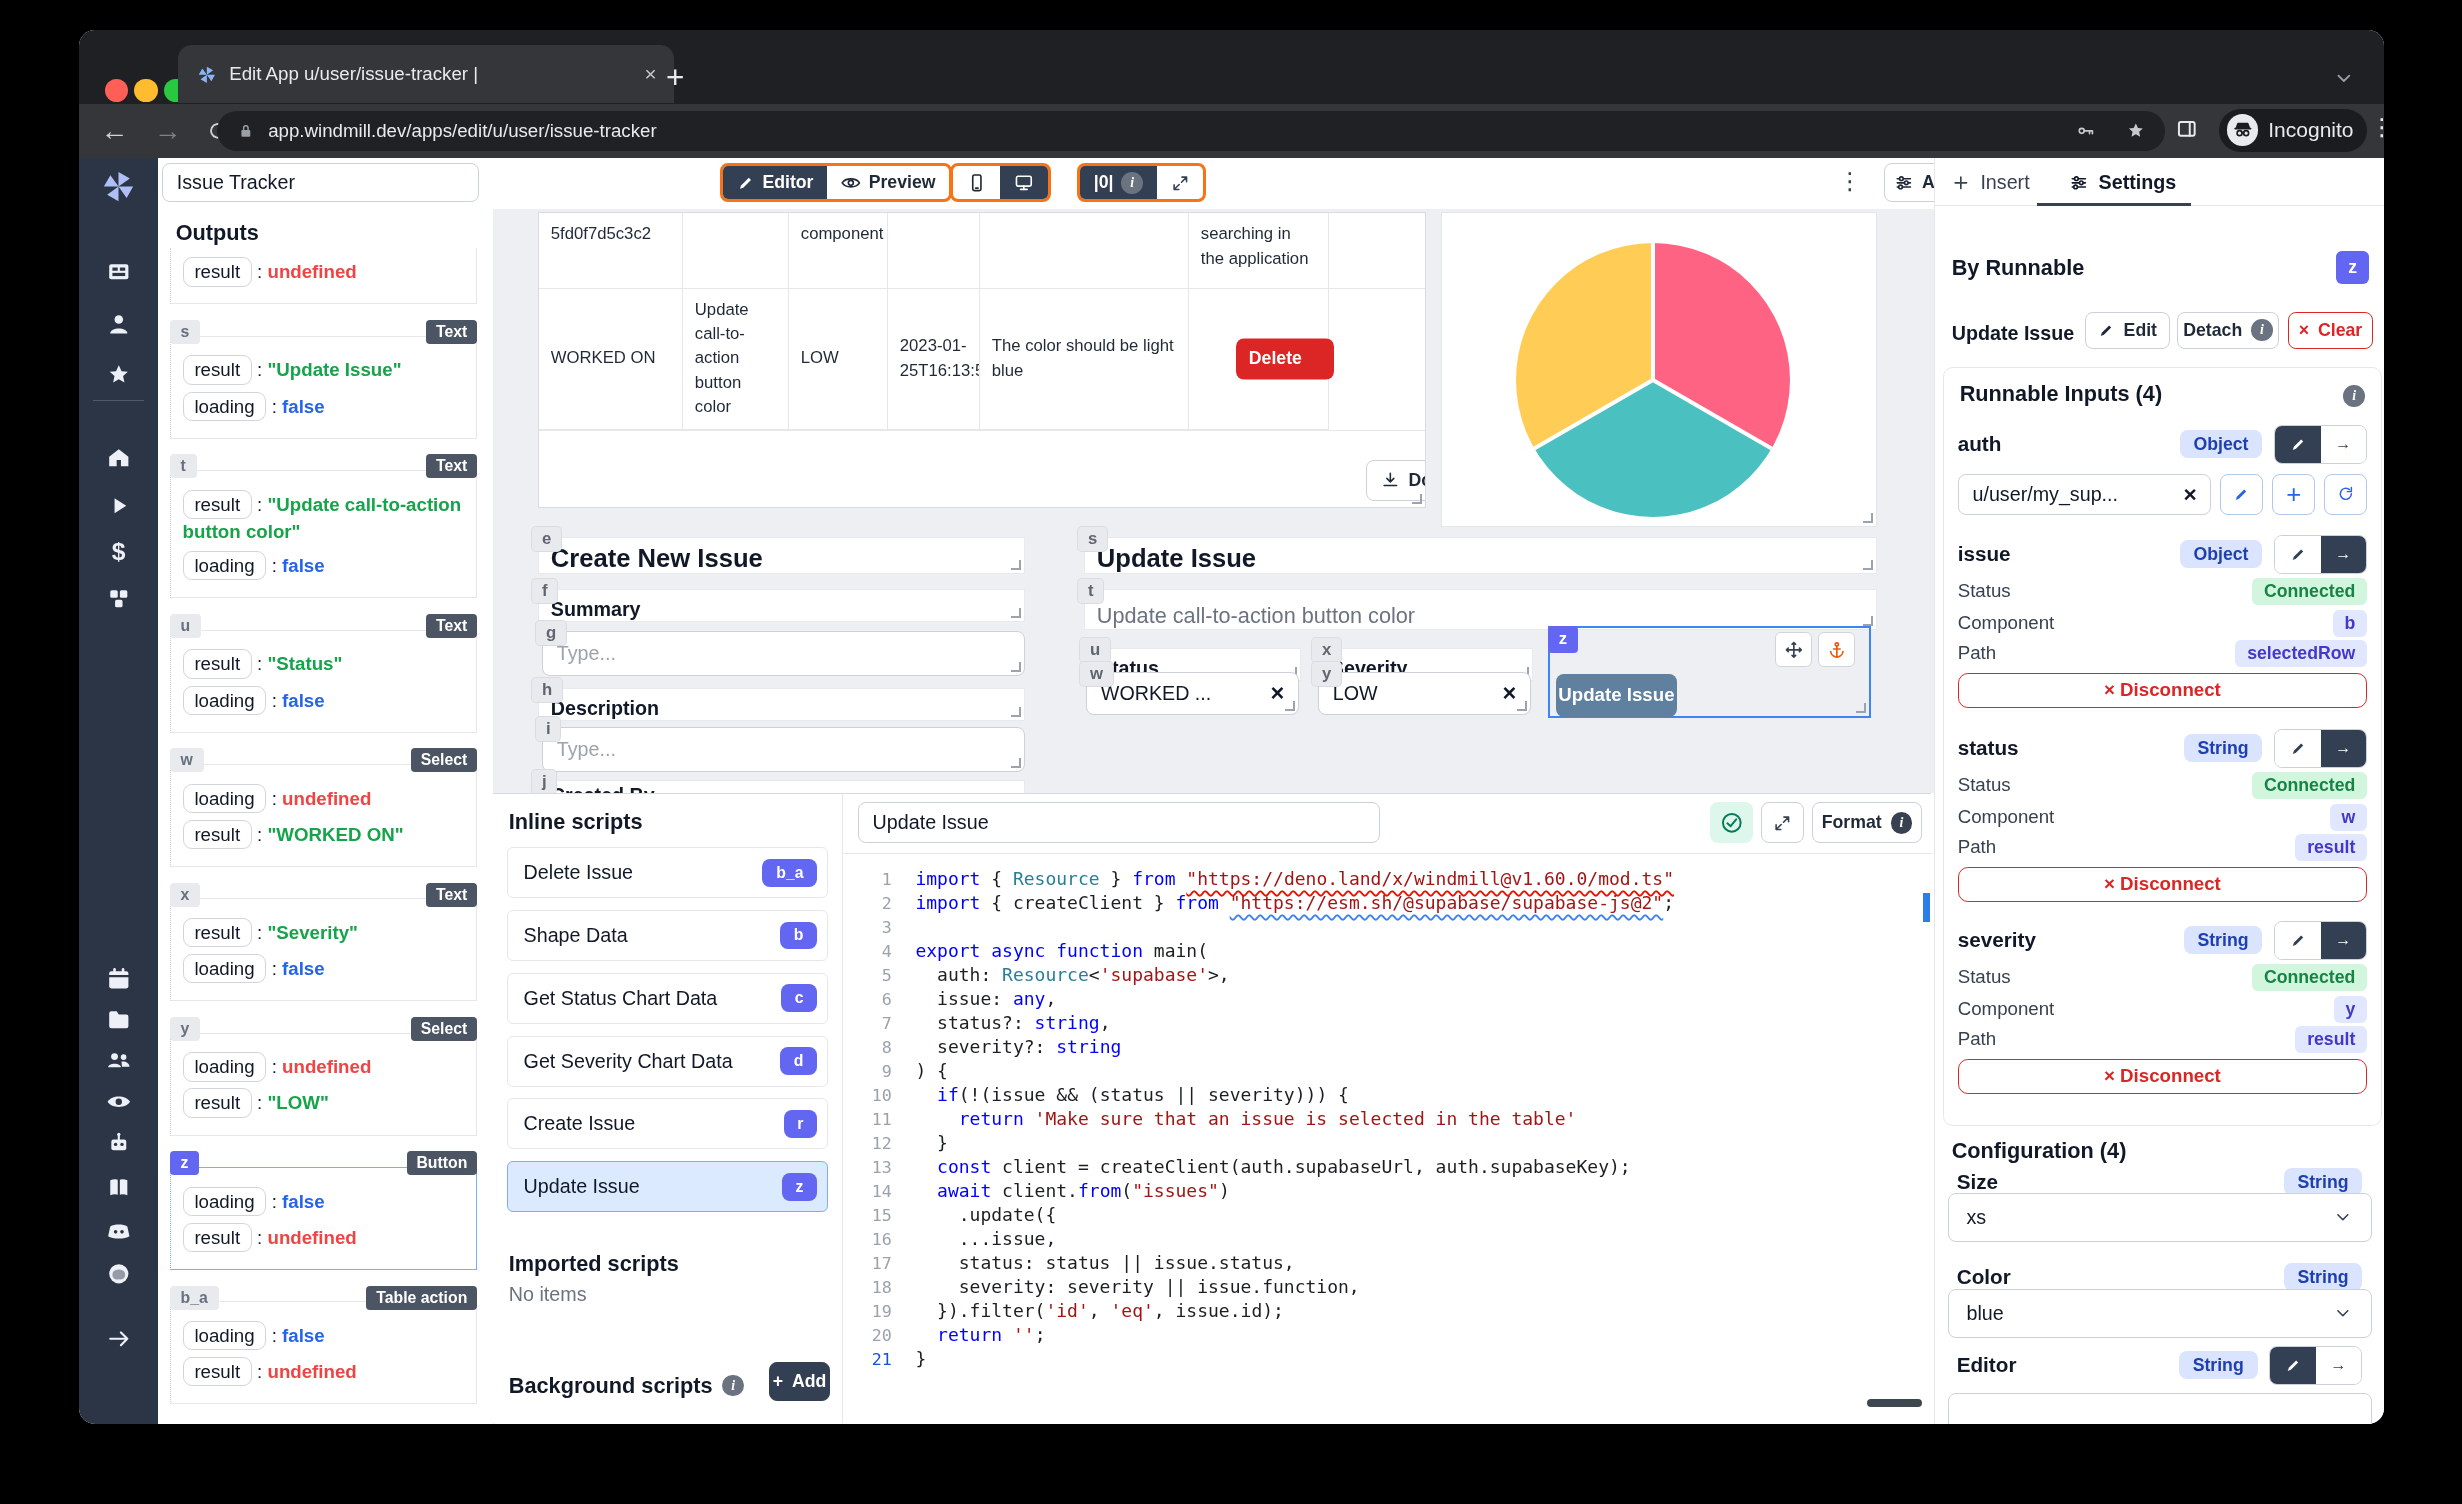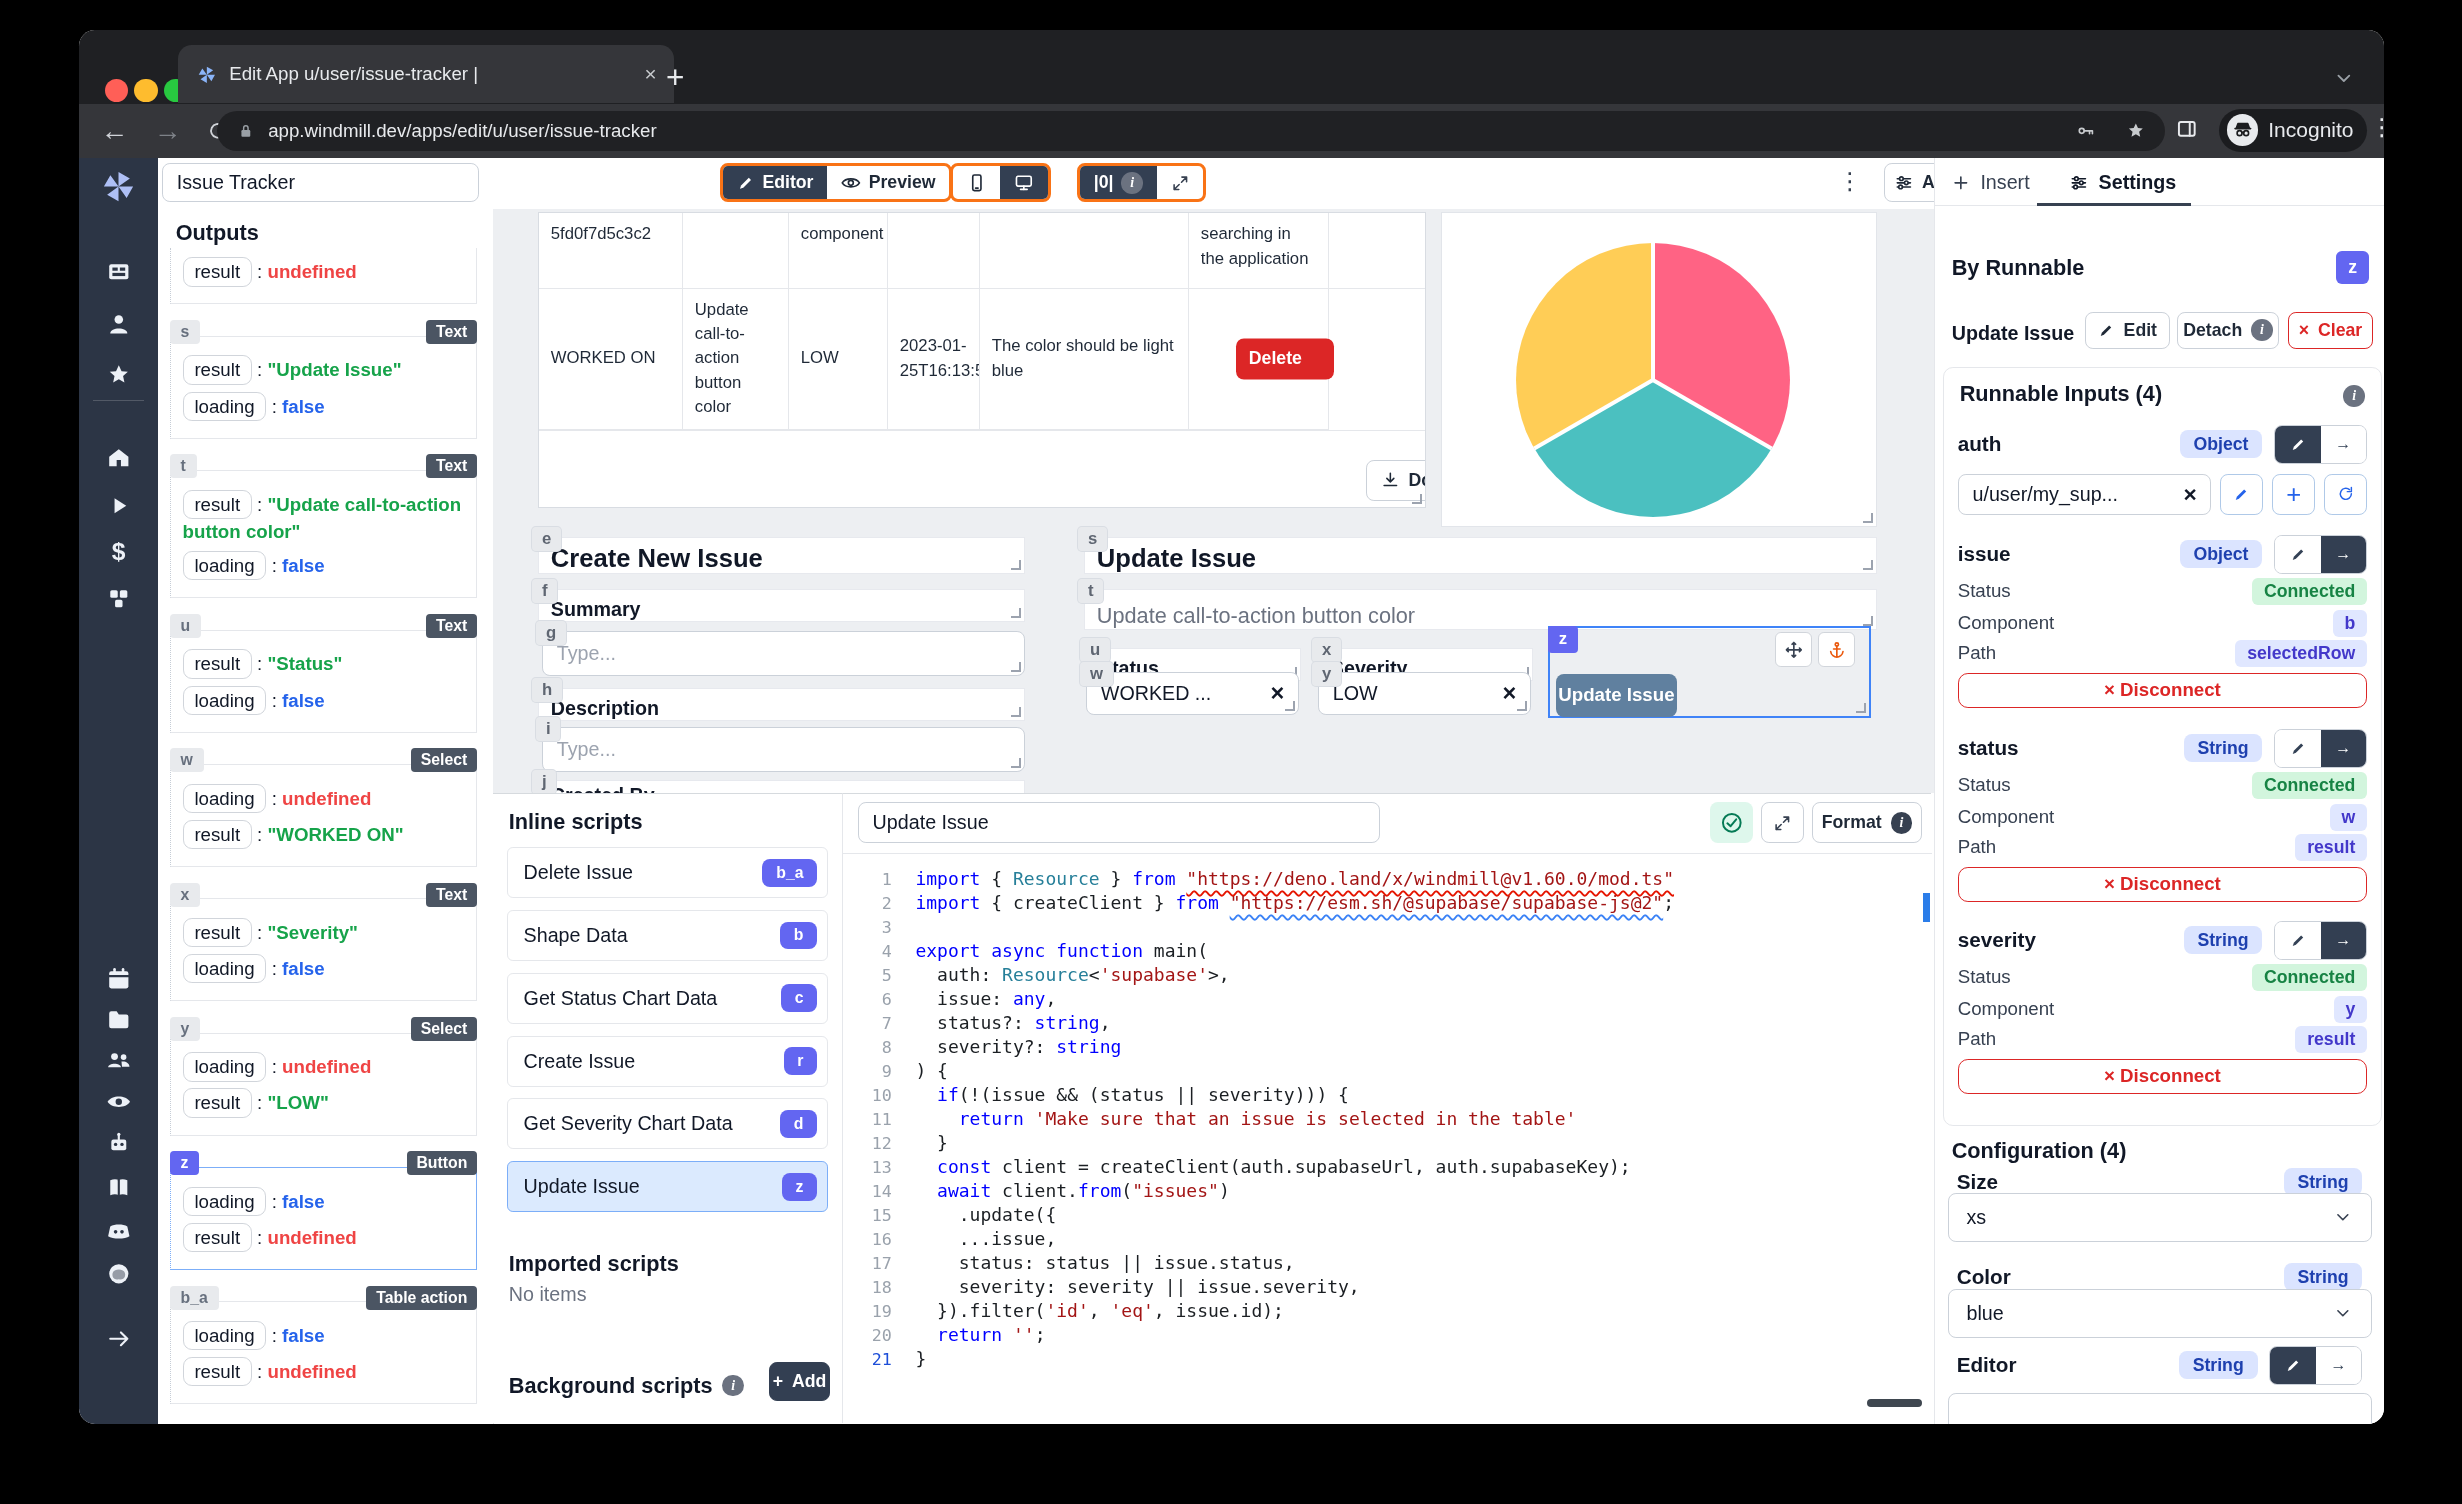--- a/index.html
+++ b/index.html
@@ -536,26 +536,26 @@
           </div>
           <div class="sitem">
             <span>Shape Data</span>
             <span class="sbadge">b</span>
           </div>
           <div class="sitem">
             <span>Get Status Chart Data</span>
             <span class="sbadge">c</span>
           </div>
           <div class="sitem">
+            <span>Get Severity Chart Data</span>
+            <span class="sbadge">d</span>
+          </div>
+          <div class="sitem">
             <span>Create Issue</span>
             <span class="sbadge">r</span>
-          </div>
-          <div class="sitem">
-            <span>Get Severity Chart Data</span>
-            <span class="sbadge">d</span>
           </div>
           <div class="sitem sel">
             <span>Update Issue</span>
             <span class="sbadge">z</span>
           </div>
         </div>
       <div class="shead" style="margin:39px 0 5.9px 15.8px;">Imported scripts</div>
       <div style="margin-left:15.8px;font-size:19.7px;color:#6b7280;">No items</div>
       <div style="position:absolute;left:15.8px;top:579px;display:flex;align-items:center;gap:9.9px;">
         <span class="shead">Background scripts</span>
@@ -599,21 +599,21 @@
           <div class="cl"><span class="g">8</span><span class="d">  severity?: </span><span class="k">string</span></div>
           <div class="cl"><span class="g">9</span><span class="d">) {</span></div>
           <div class="cl"><span class="g">10</span><span class="d">  </span><span class="k">if</span><span class="d">(!(issue &amp;&amp; (status || severity))) {</span></div>
           <div class="cl"><span class="g">11</span><span class="d">    </span><span class="k">return </span><span class="s">'Make sure that an issue is selected in the table'</span></div>
           <div class="cl"><span class="g">12</span><span class="d">  }</span></div>
           <div class="cl"><span class="g">13</span><span class="d">  </span><span class="k">const</span><span class="d"> client = createClient(auth.supabaseUrl, auth.supabaseKey);</span></div>
           <div class="cl"><span class="g">14</span><span class="d">  </span><span class="k">await</span><span class="d"> client.</span><span class="k">from</span><span class="d">(</span><span class="s">"issues"</span><span class="d">)</span></div>
           <div class="cl"><span class="g">15</span><span class="d">    .update({</span></div>
           <div class="cl"><span class="g">16</span><span class="d">    ...issue,</span></div>
           <div class="cl"><span class="g">17</span><span class="d">    status: status || issue.status,</span></div>
-          <div class="cl"><span class="g">18</span><span class="d">    severity: severity || issue.severity,</span></div>
+          <div class="cl"><span class="g">18</span><span class="d">    severity: severity || issue.function,</span></div>
           <div class="cl"><span class="g">19</span><span class="d">  }).filter(</span><span class="s">'id'</span><span class="d">, </span><span class="s">'eq'</span><span class="d">, issue.id);</span></div>
           <div class="cl"><span class="g">20</span><span class="d">  </span><span class="k">return </span><span class="s">''</span><span class="d">;</span></div>
           <div class="cl"><span class="g on">21</span><span class="d">}</span></div>
         </div>
       <div class="abs" style="left:1080px;top:99px;width:6.9px;height:29.6px;background:#2b7de9;"></div>
       <div class="abs" style="left:1024px;top:605px;width:55px;height:8.9px;background:#3f4750;border-radius:3.9px;"></div>
     </div>
 
     <div class="abs rpanel">
       <div class="rtab" style="left:15.8px;top:13.8px;">

